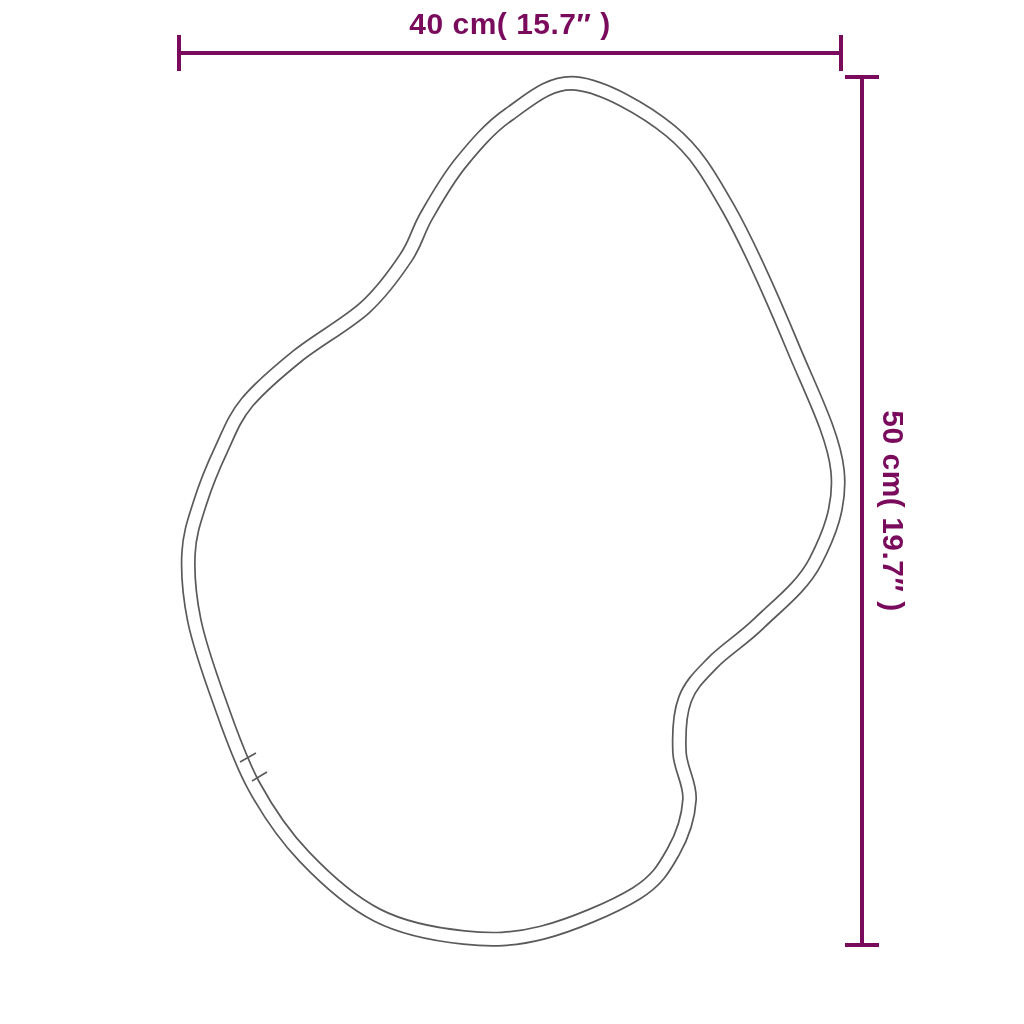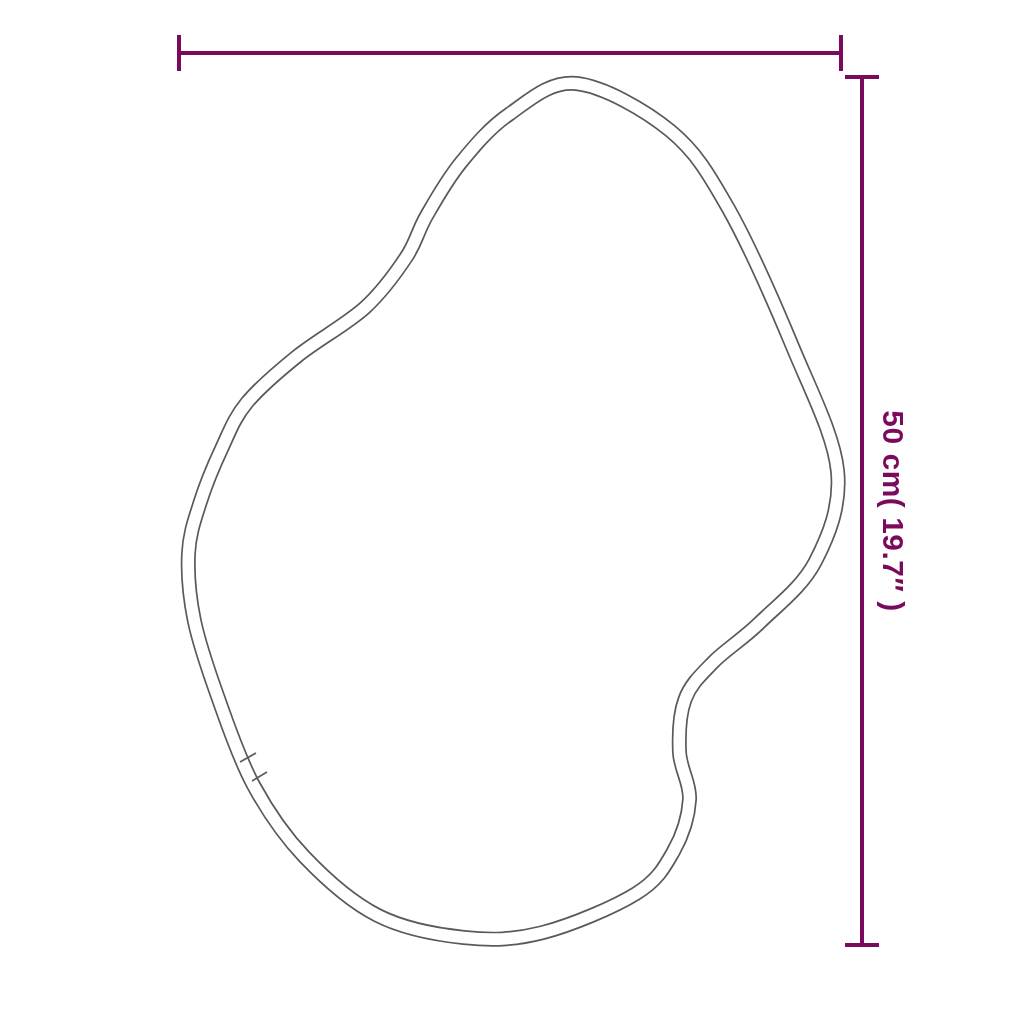--- a/index.html
+++ b/index.html
@@ -55,16 +55,17 @@
     <g id="dim-group">
         <line x1="179" y1="53" x2="841" y2="53" stroke="#7a0b5c" stroke-width="4"></line>
         <line x1="179" y1="35" x2="179" y2="71" stroke="#7a0b5c" stroke-width="4"></line>
         <line x1="841" y1="35" x2="841" y2="71" stroke="#7a0b5c" stroke-width="4"></line>
         <line x1="862" y1="77" x2="862" y2="947" stroke="#7a0b5c" stroke-width="4"></line>
         <line x1="845" y1="77" x2="879" y2="77" stroke="#7a0b5c" stroke-width="4"></line>
         <line x1="845" y1="945" x2="879" y2="945" stroke="#7a0b5c" stroke-width="4"></line>
       </g>
   </svg>
 
+  <div class="dim-label" id="width-label" style="color: rgb(122, 11, 92);">40 cm( 15.7″ )</div>
 
   <div class="dim-label" id="height-label" style="color: rgb(122, 11, 92);">50 cm( 19.7″ )</div>
 
 </div>
 
 </body></html>

